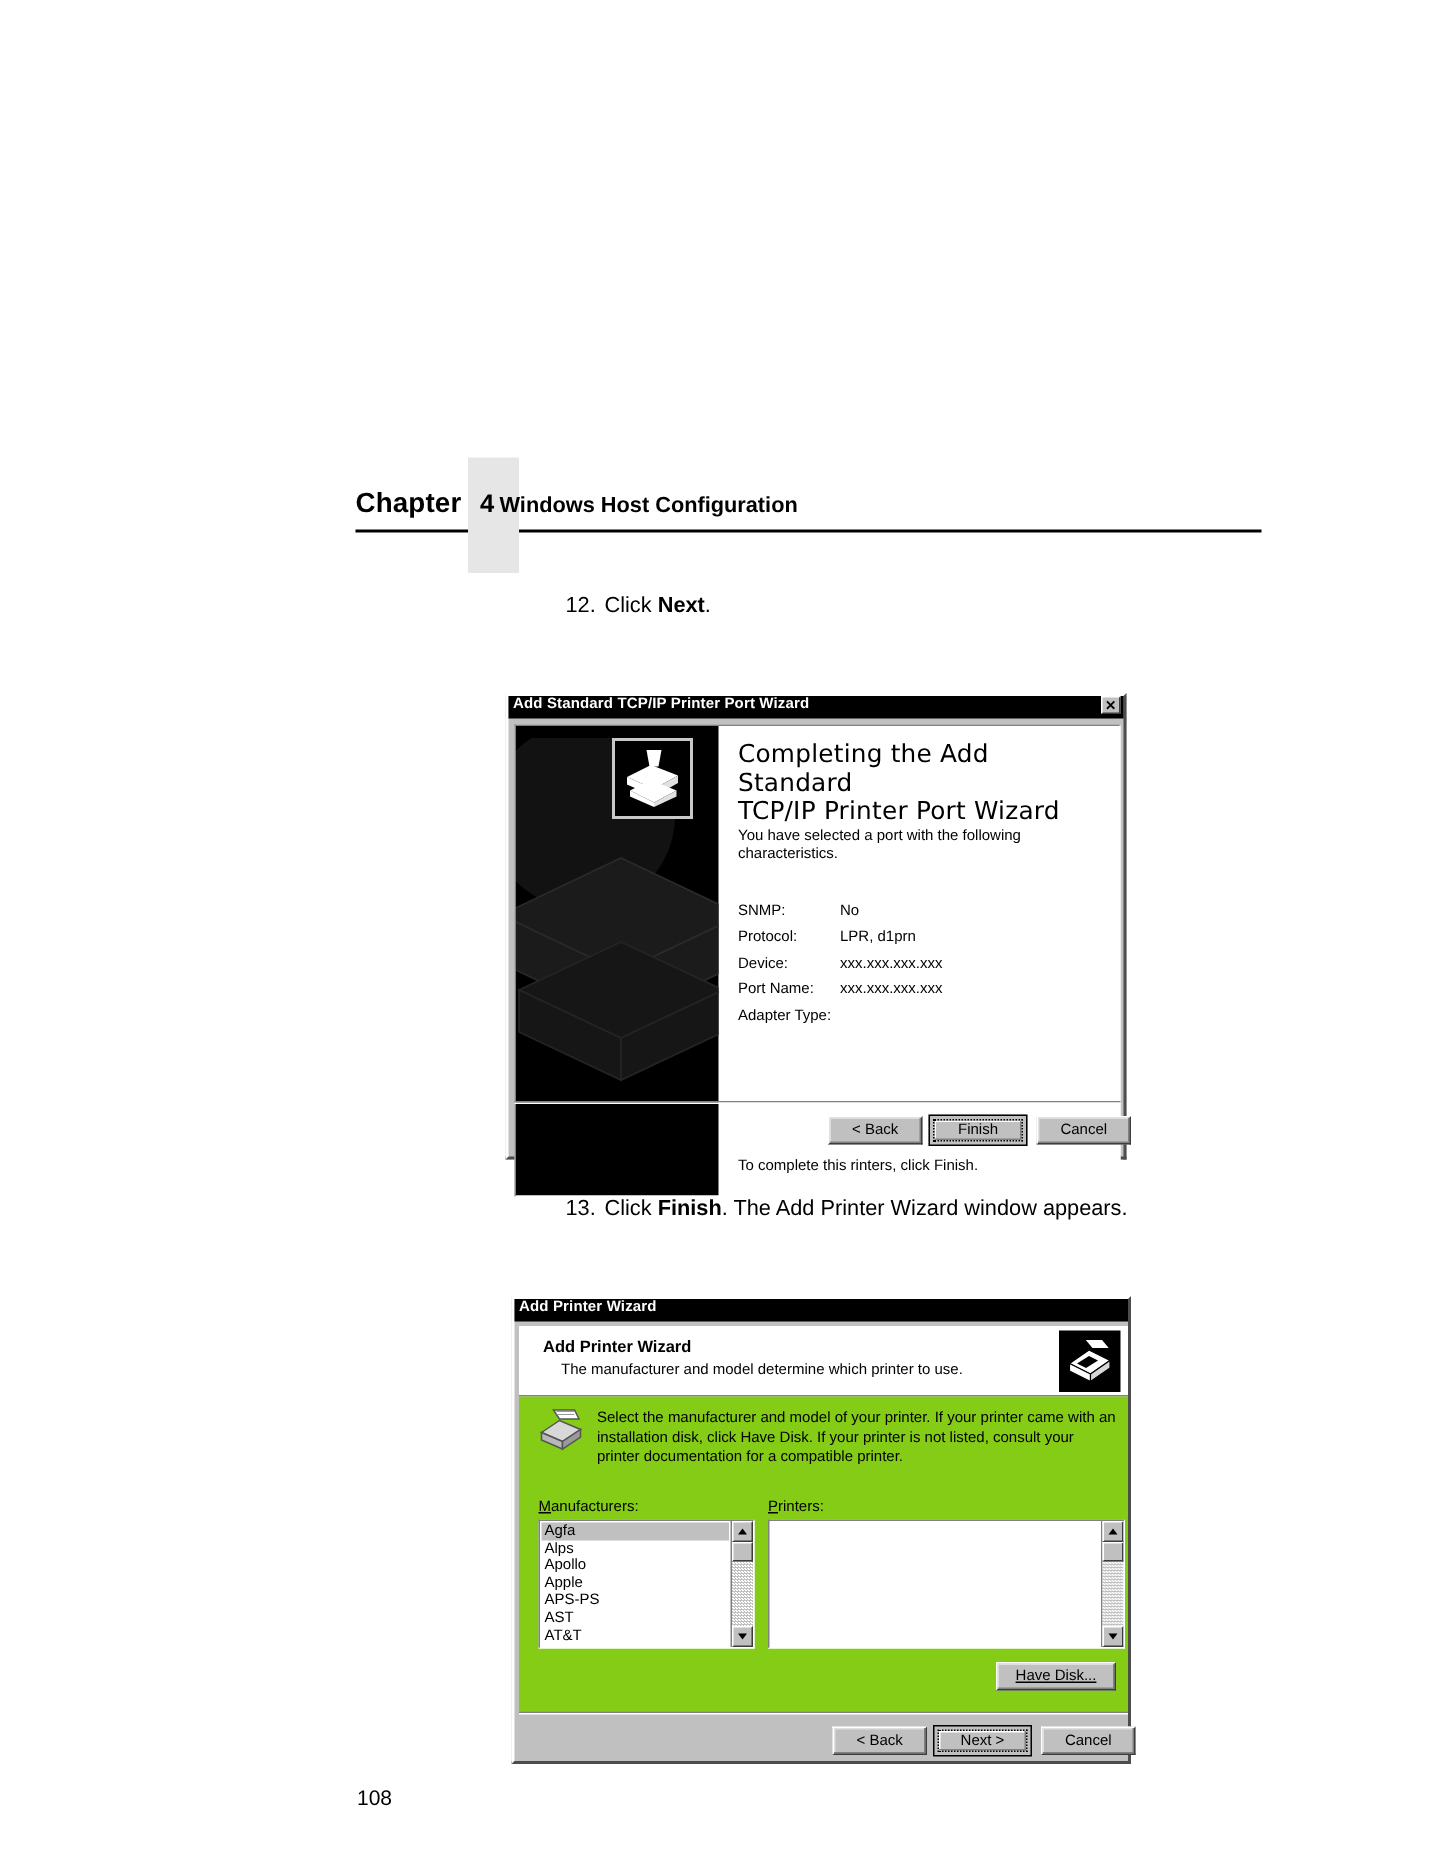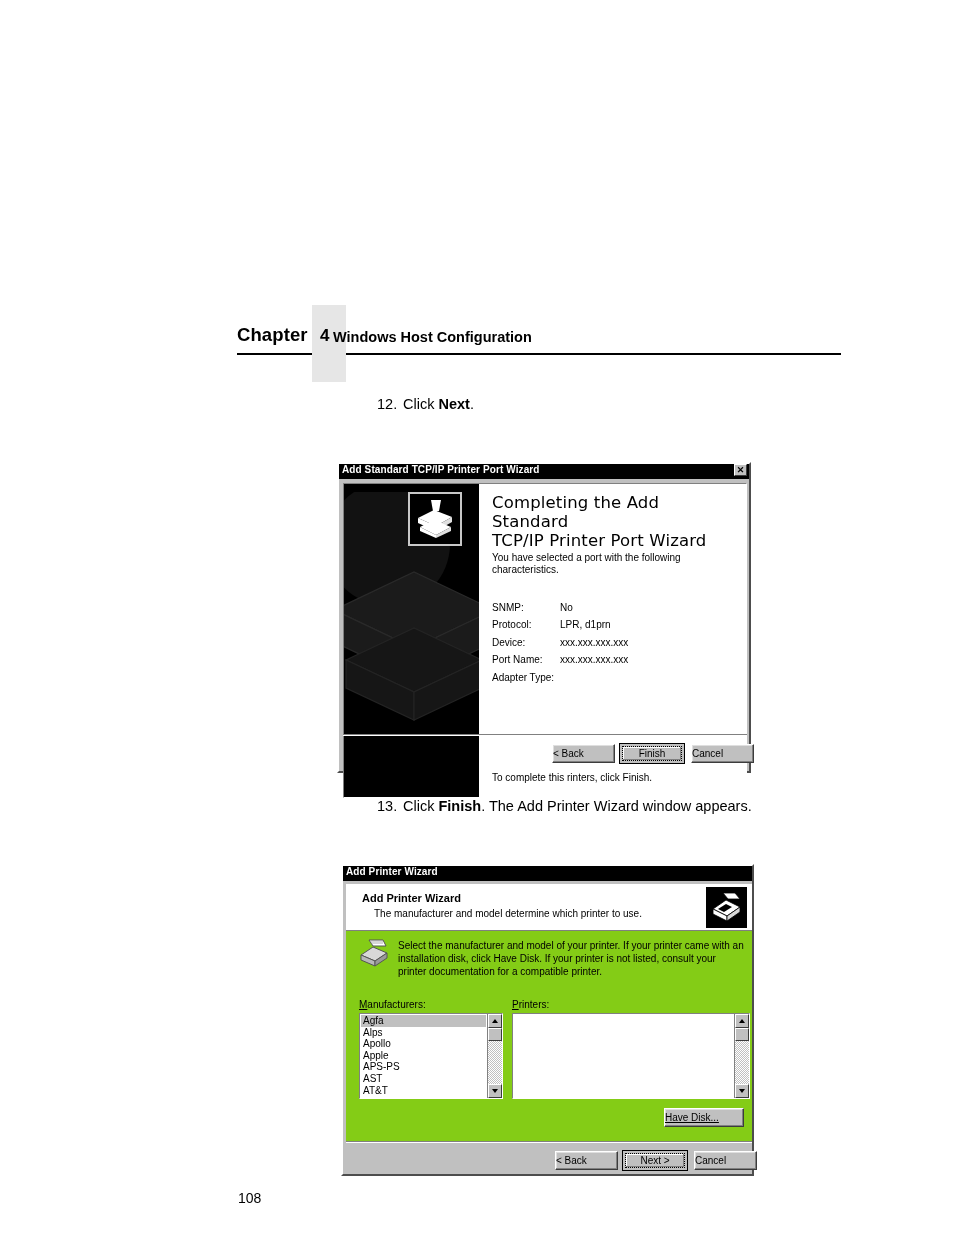--- a/index.html
+++ b/index.html
@@ -126,20 +126,21 @@
     border-left: 1px solid #ffffff;
     border-right: 1px solid #3c3c3c;
     border-bottom: 1px solid #3c3c3c;
     box-shadow: inset -1px -1px 0 #808080, inset 1px 1px 0 #dfdfdf;
     box-sizing: border-box;
     font-size: 10px;
     text-align: center;
     color: #000;
     display: flex;
     align-items: center;
+    justify-content: center;
     font-family: "Liberation Sans", sans-serif;
   }
   .btn.default {
     border: 1px solid #000000;
     box-shadow: none;
     position: relative;
   }
   .btn.default .inner {
     position: absolute;
     left: 2px; right: 2px; top: 2px; bottom: 2px;

